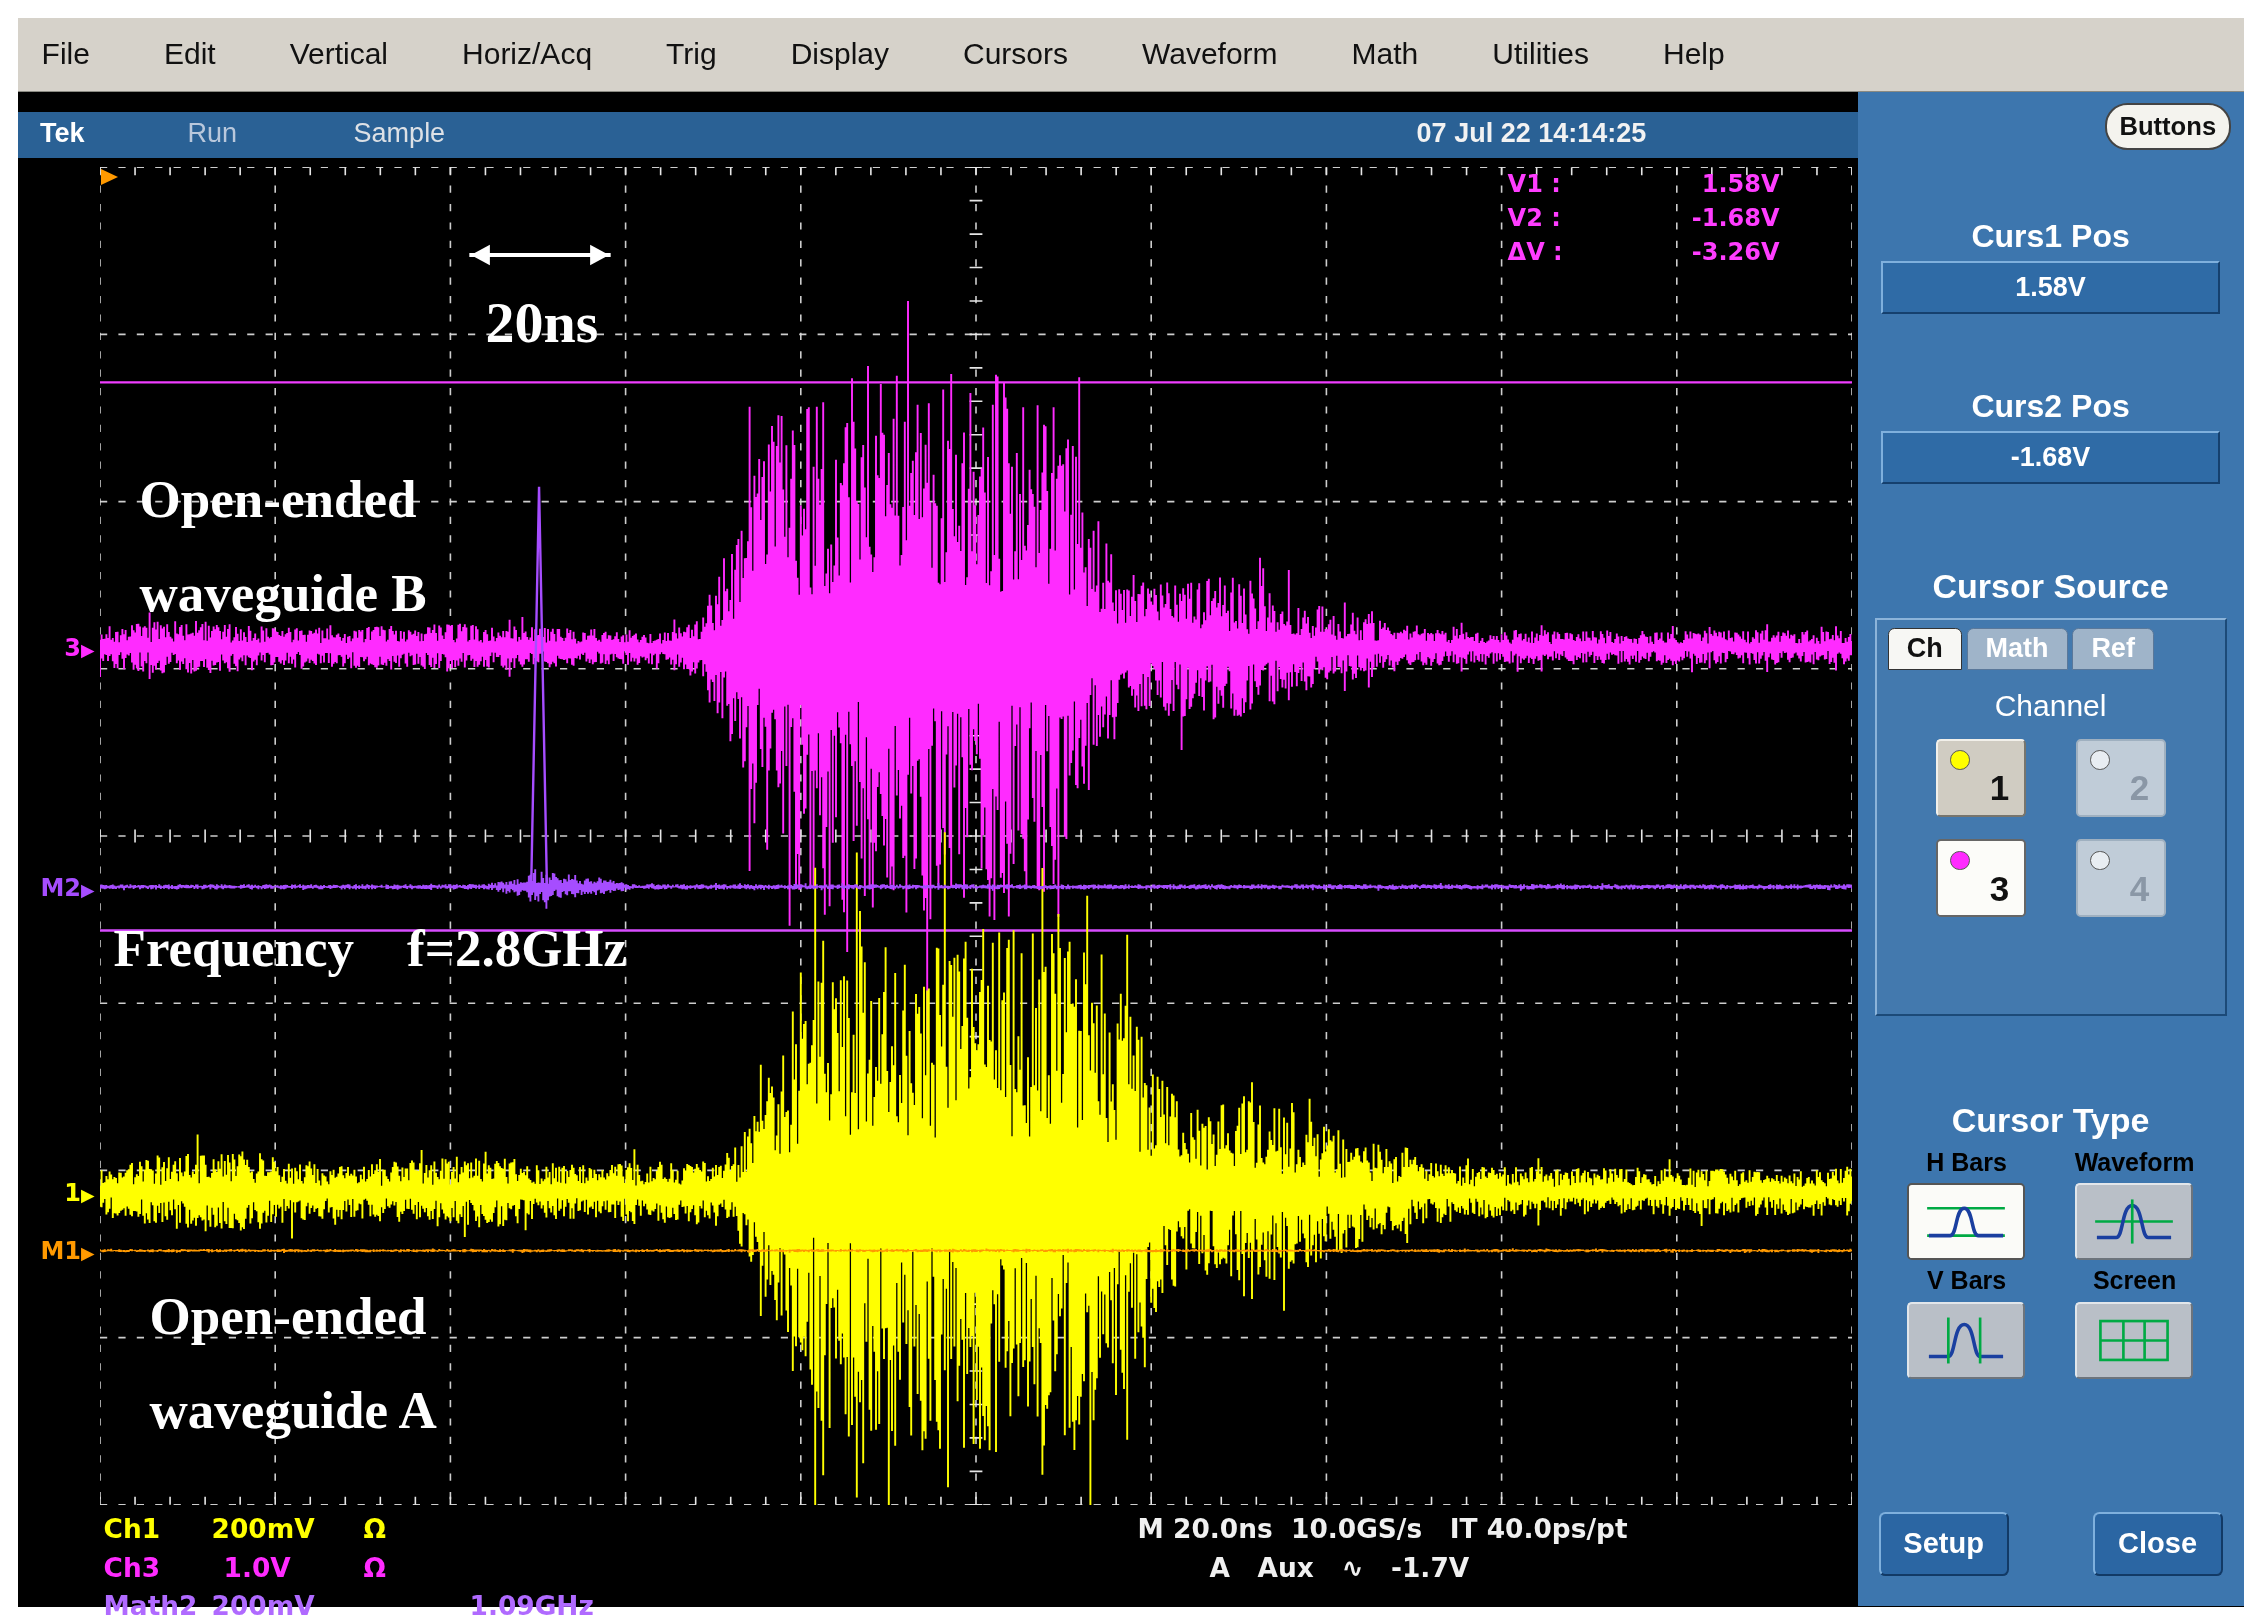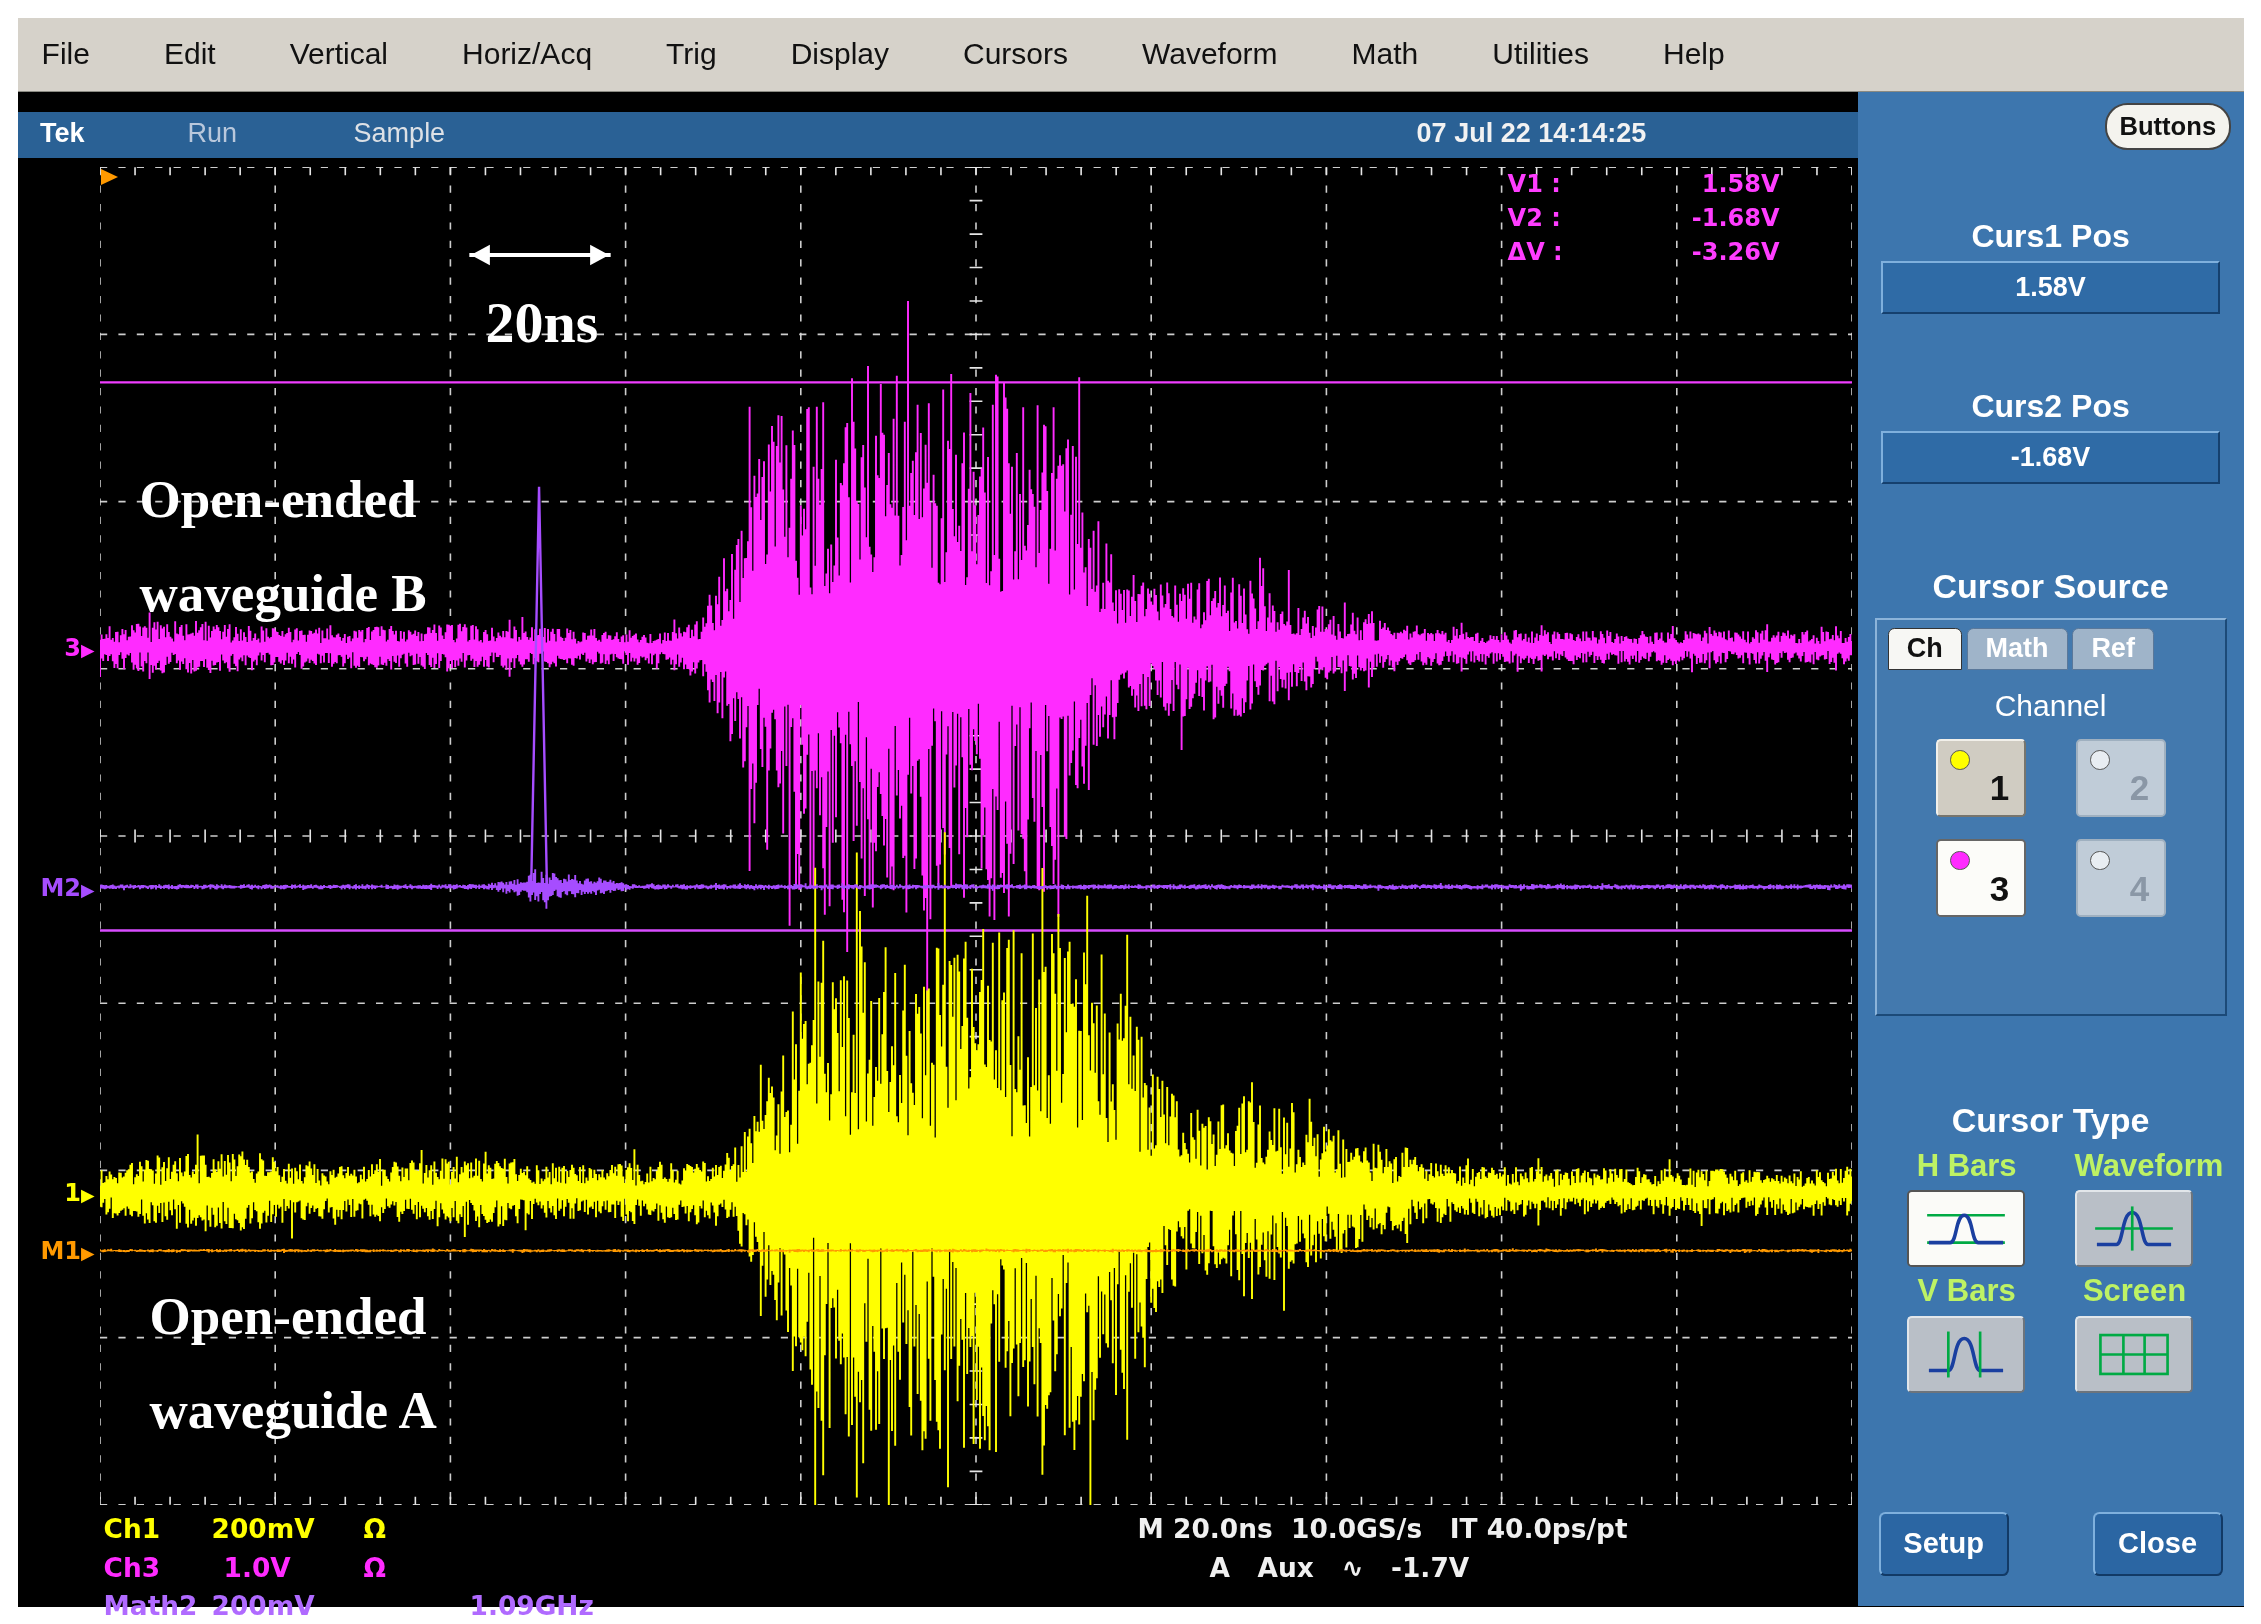--- a/index.html
+++ b/index.html
@@ -77,21 +77,21 @@
   .ch-btn .num{position:absolute;bottom:6.4px;right:14.4px;font-size:35px;font-weight:bold;color:#111;}
   .ch-on{background:#d0ccc2;border:2.4px solid;border-color:#f2f0ea #77756d #77756d #f2f0ea;}
   .ch-on .dot{background:#ffff00;}
   .ch-selected{background:#fcfcf9;border:2.4px solid #666;}
   .ch-selected .dot{background:#ff2bff;}
   .ch-off{background:#c0ccd8;border:2.4px solid #9fb0c0;}
   .ch-off .dot{background:#e8edf2;}
   .ch-off .num{color:#8a97a6;}
   .type-title{margin-top:85px;font-size:34px;font-weight:bold;color:#fff;}
   .type-grid{margin-top:8px;display:grid;grid-template-columns:120px 120px;grid-gap:6.4px 48px;justify-content:center;}
-  .type-label{font-size:31px;color:#bef264;text-align:center;font-weight:bold;}
+  .type-label{font-size:25px;color:#000000;text-align:center;font-weight:bold;}
   .type-btn{width:118px;height:77px;border-radius:4.8px;display:flex;align-items:center;justify-content:center;cursor:pointer;}
   .type-btn.selected{background:#fbfbf8;border:2.4px solid #555;}
   .type-btn.normal{background:#b9bfc7;border:2.4px solid;border-color:#e2e6ea #6d747c #6d747c #e2e6ea;}
   .bottom-btns{margin-top:auto;margin-bottom:30px;width:100%;display:flex;justify-content:space-between;
                padding:0 21px;box-sizing:border-box;}
   .panel-btn{width:130px;height:64px;background:#2b66a3;color:#fff;font-size:29px;font-weight:bold;border-radius:6.4px;
              display:flex;align-items:center;justify-content:center;cursor:pointer;
              border:2.4px solid;border-color:#7fb0dd #123a66 #123a66 #7fb0dd;box-sizing:border-box;}
 </style>
 </head>
@@ -189,20 +189,21 @@
         <svg class="arrow-svg" width="172" height="30" viewBox="0 0 215 38">
           <line x1="18" y1="19" x2="197" y2="19" stroke="#ffffff" stroke-width="5"></line>
           <path d="M20 19 L44 6 L44 32 Z" fill="#ffffff"></path>
           <path d="M195 19 L171 6 L171 32 Z" fill="#ffffff"></path>
         </svg>
         <div class="annot annot-20ns">20ns</div>
         <div class="annot annot-wgb">
           <div>Open-ended</div>
           <div>waveguide B</div>
         </div>
+        <div class="annot annot-freq">Frequency    f=2.8GHz</div>
         <div class="annot annot-wga">
           <div>Open-ended</div>
           <div>waveguide A</div>
         </div>
 
         <span class="ro c-yellow" style="left:86px;top:1355px;">Ch1</span>
         <span class="ro c-yellow" style="left:194px;top:1355px;">200mV</span>
         <span class="ro c-yellow" style="left:346px;top:1355px;">Ω</span>
         <span class="ro c-magenta" style="left:86px;top:1394px;">Ch3</span>
         <span class="ro c-magenta" style="left:206px;top:1394px;">1.0V</span>

